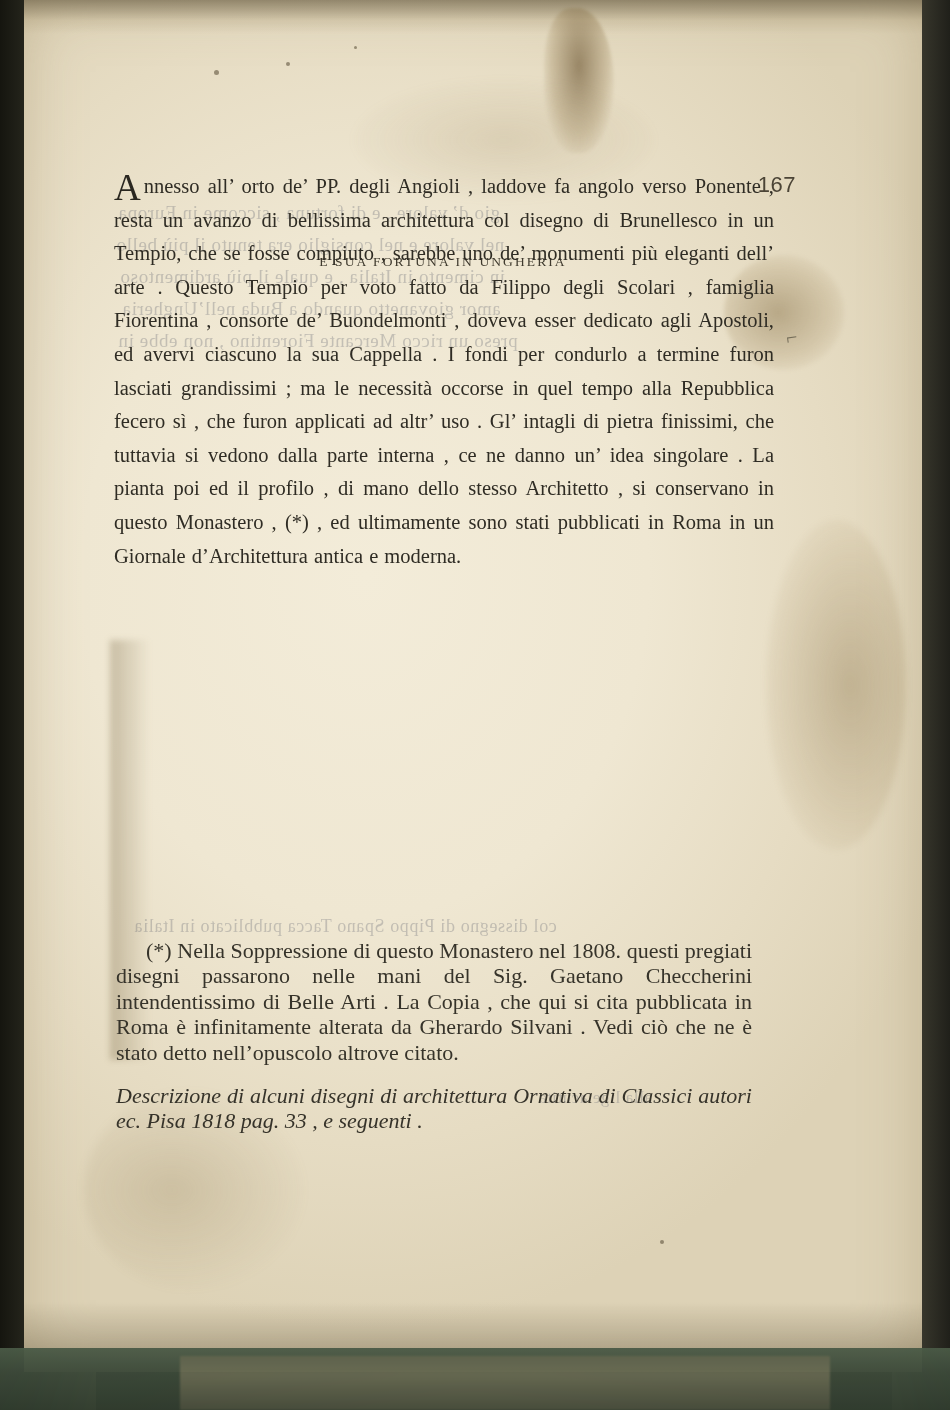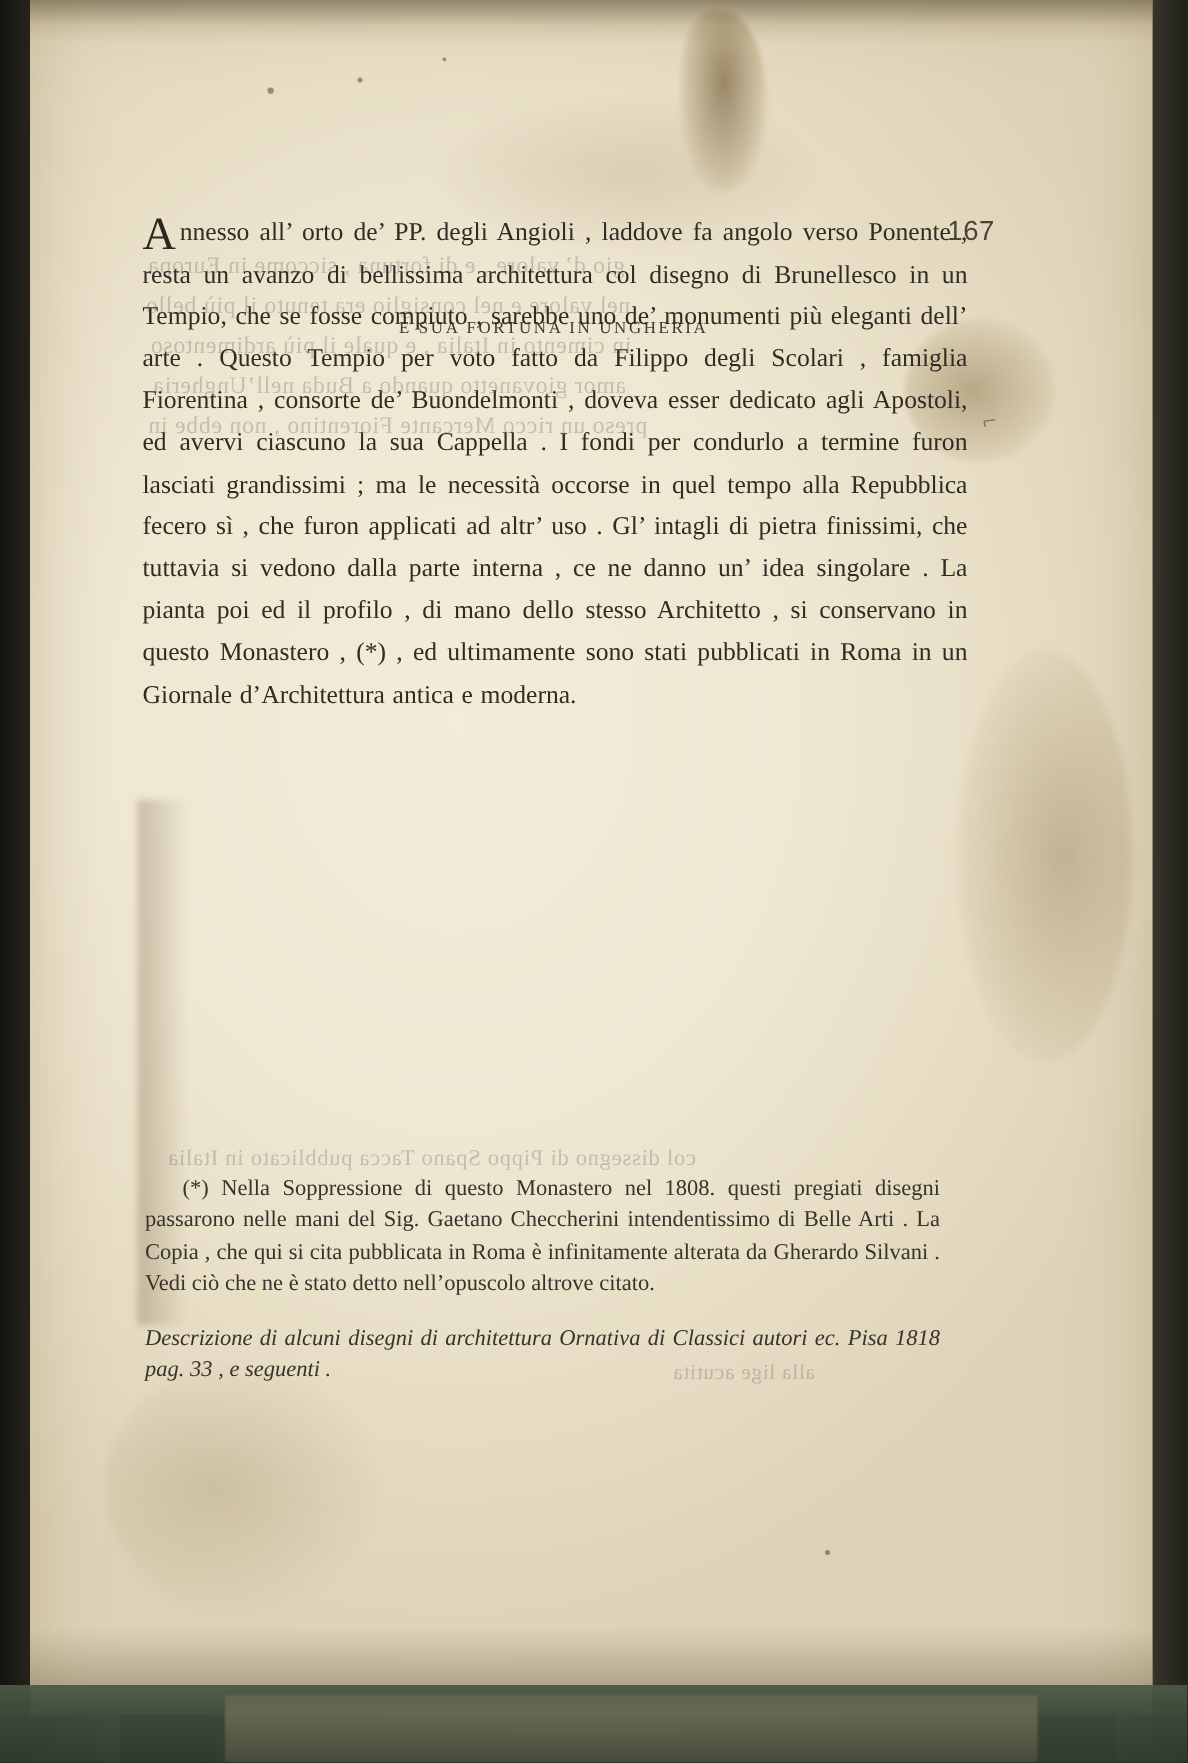--- a/index.html
+++ b/index.html
@@ -203,21 +203,21 @@
     margin-top: 4px;
     text-indent: 34px;
   }
 
   
   .footnote {
     position: absolute;
     left: 18px;
     top: 912px;
     width: 636px;
-    font-size: 18px;
+    font-size: 22px;
     line-height: 25.4px;
     color: #36332a;
     text-align: justify;
   }
   .footnote .lead { padding-left: 30px; }
   .footnote .ital {
     font-style: italic;
     display: block;
     margin-top: 18px;
   }

